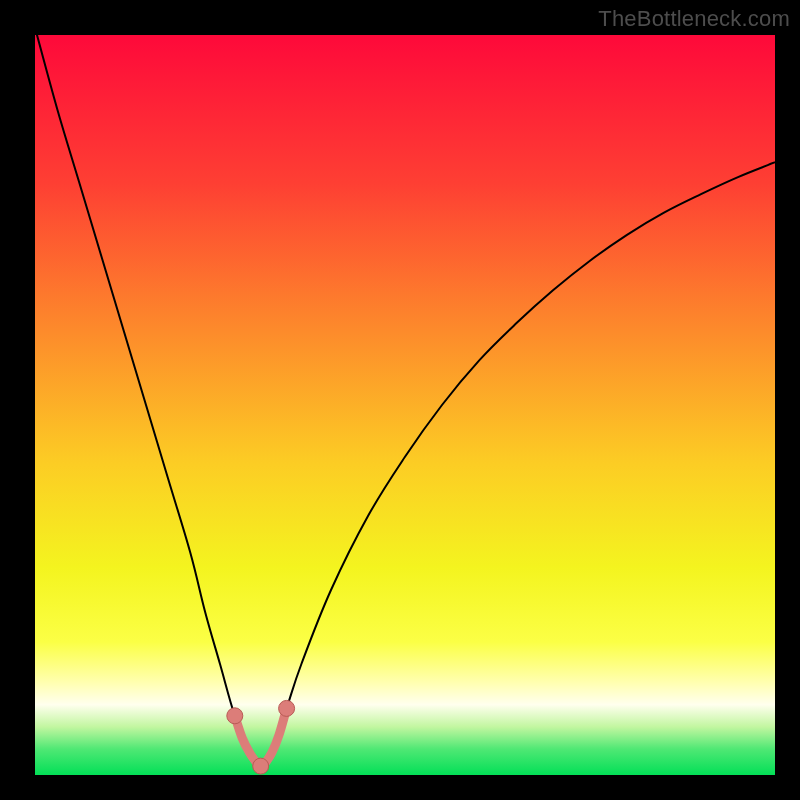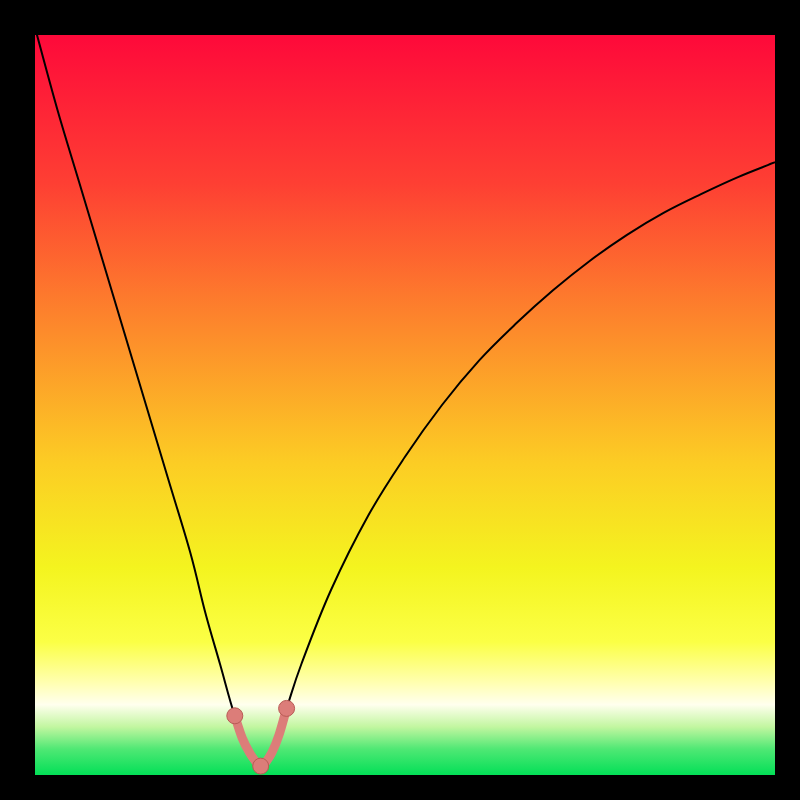--- a/index.html
+++ b/index.html
@@ -41,20 +41,21 @@
     display: block;
     width: 740px;
     height: 740px;
   }
 </style>
 </head>
 <body>
 
 <div class="frame">
 
+  <div class="watermark">TheBottleneck.com</div>
 
   <div class="plot">
     <svg viewBox="0 0 740 740" preserveAspectRatio="none">
       <defs>
         <linearGradient id="bg-grad" x1="0" y1="0" x2="0" y2="1">
         <stop offset="0.00%" stop-color="#fe093a"></stop>
             <stop offset="20.00%" stop-color="#fe3f33"></stop>
             <stop offset="40.00%" stop-color="#fd8b2b"></stop>
             <stop offset="58.00%" stop-color="#fccd24"></stop>
             <stop offset="72.00%" stop-color="#f4f41f"></stop>

